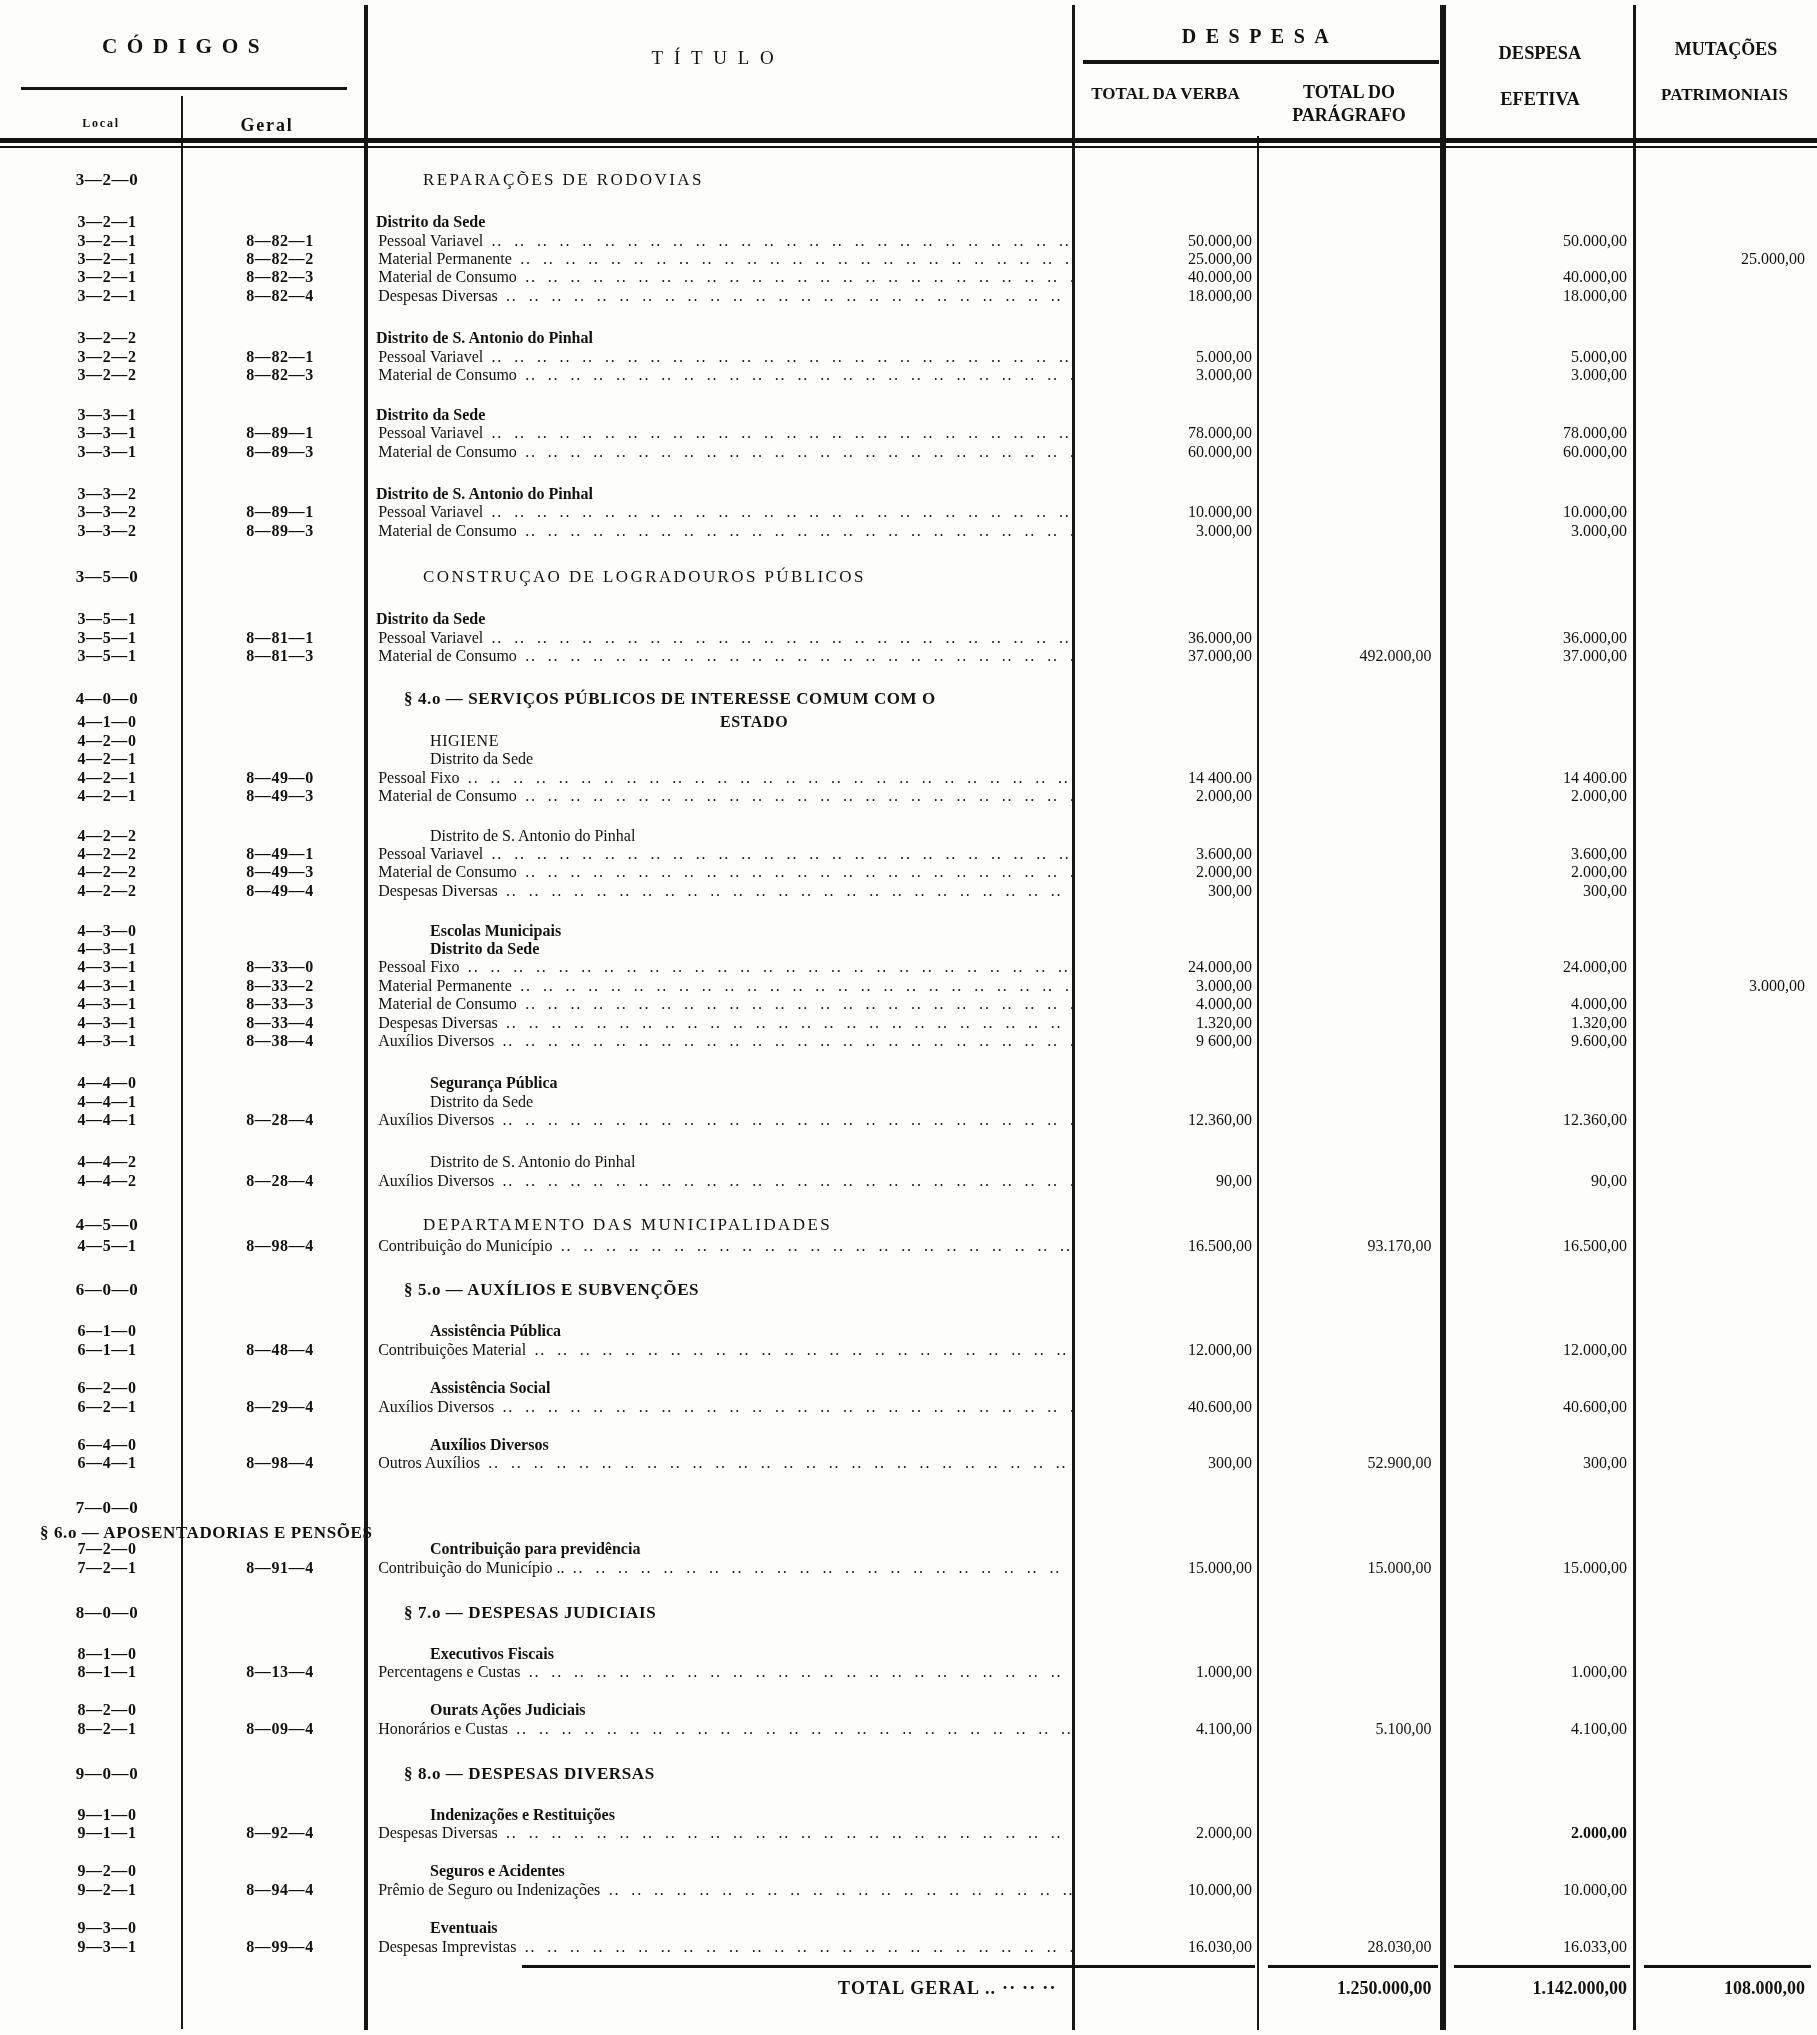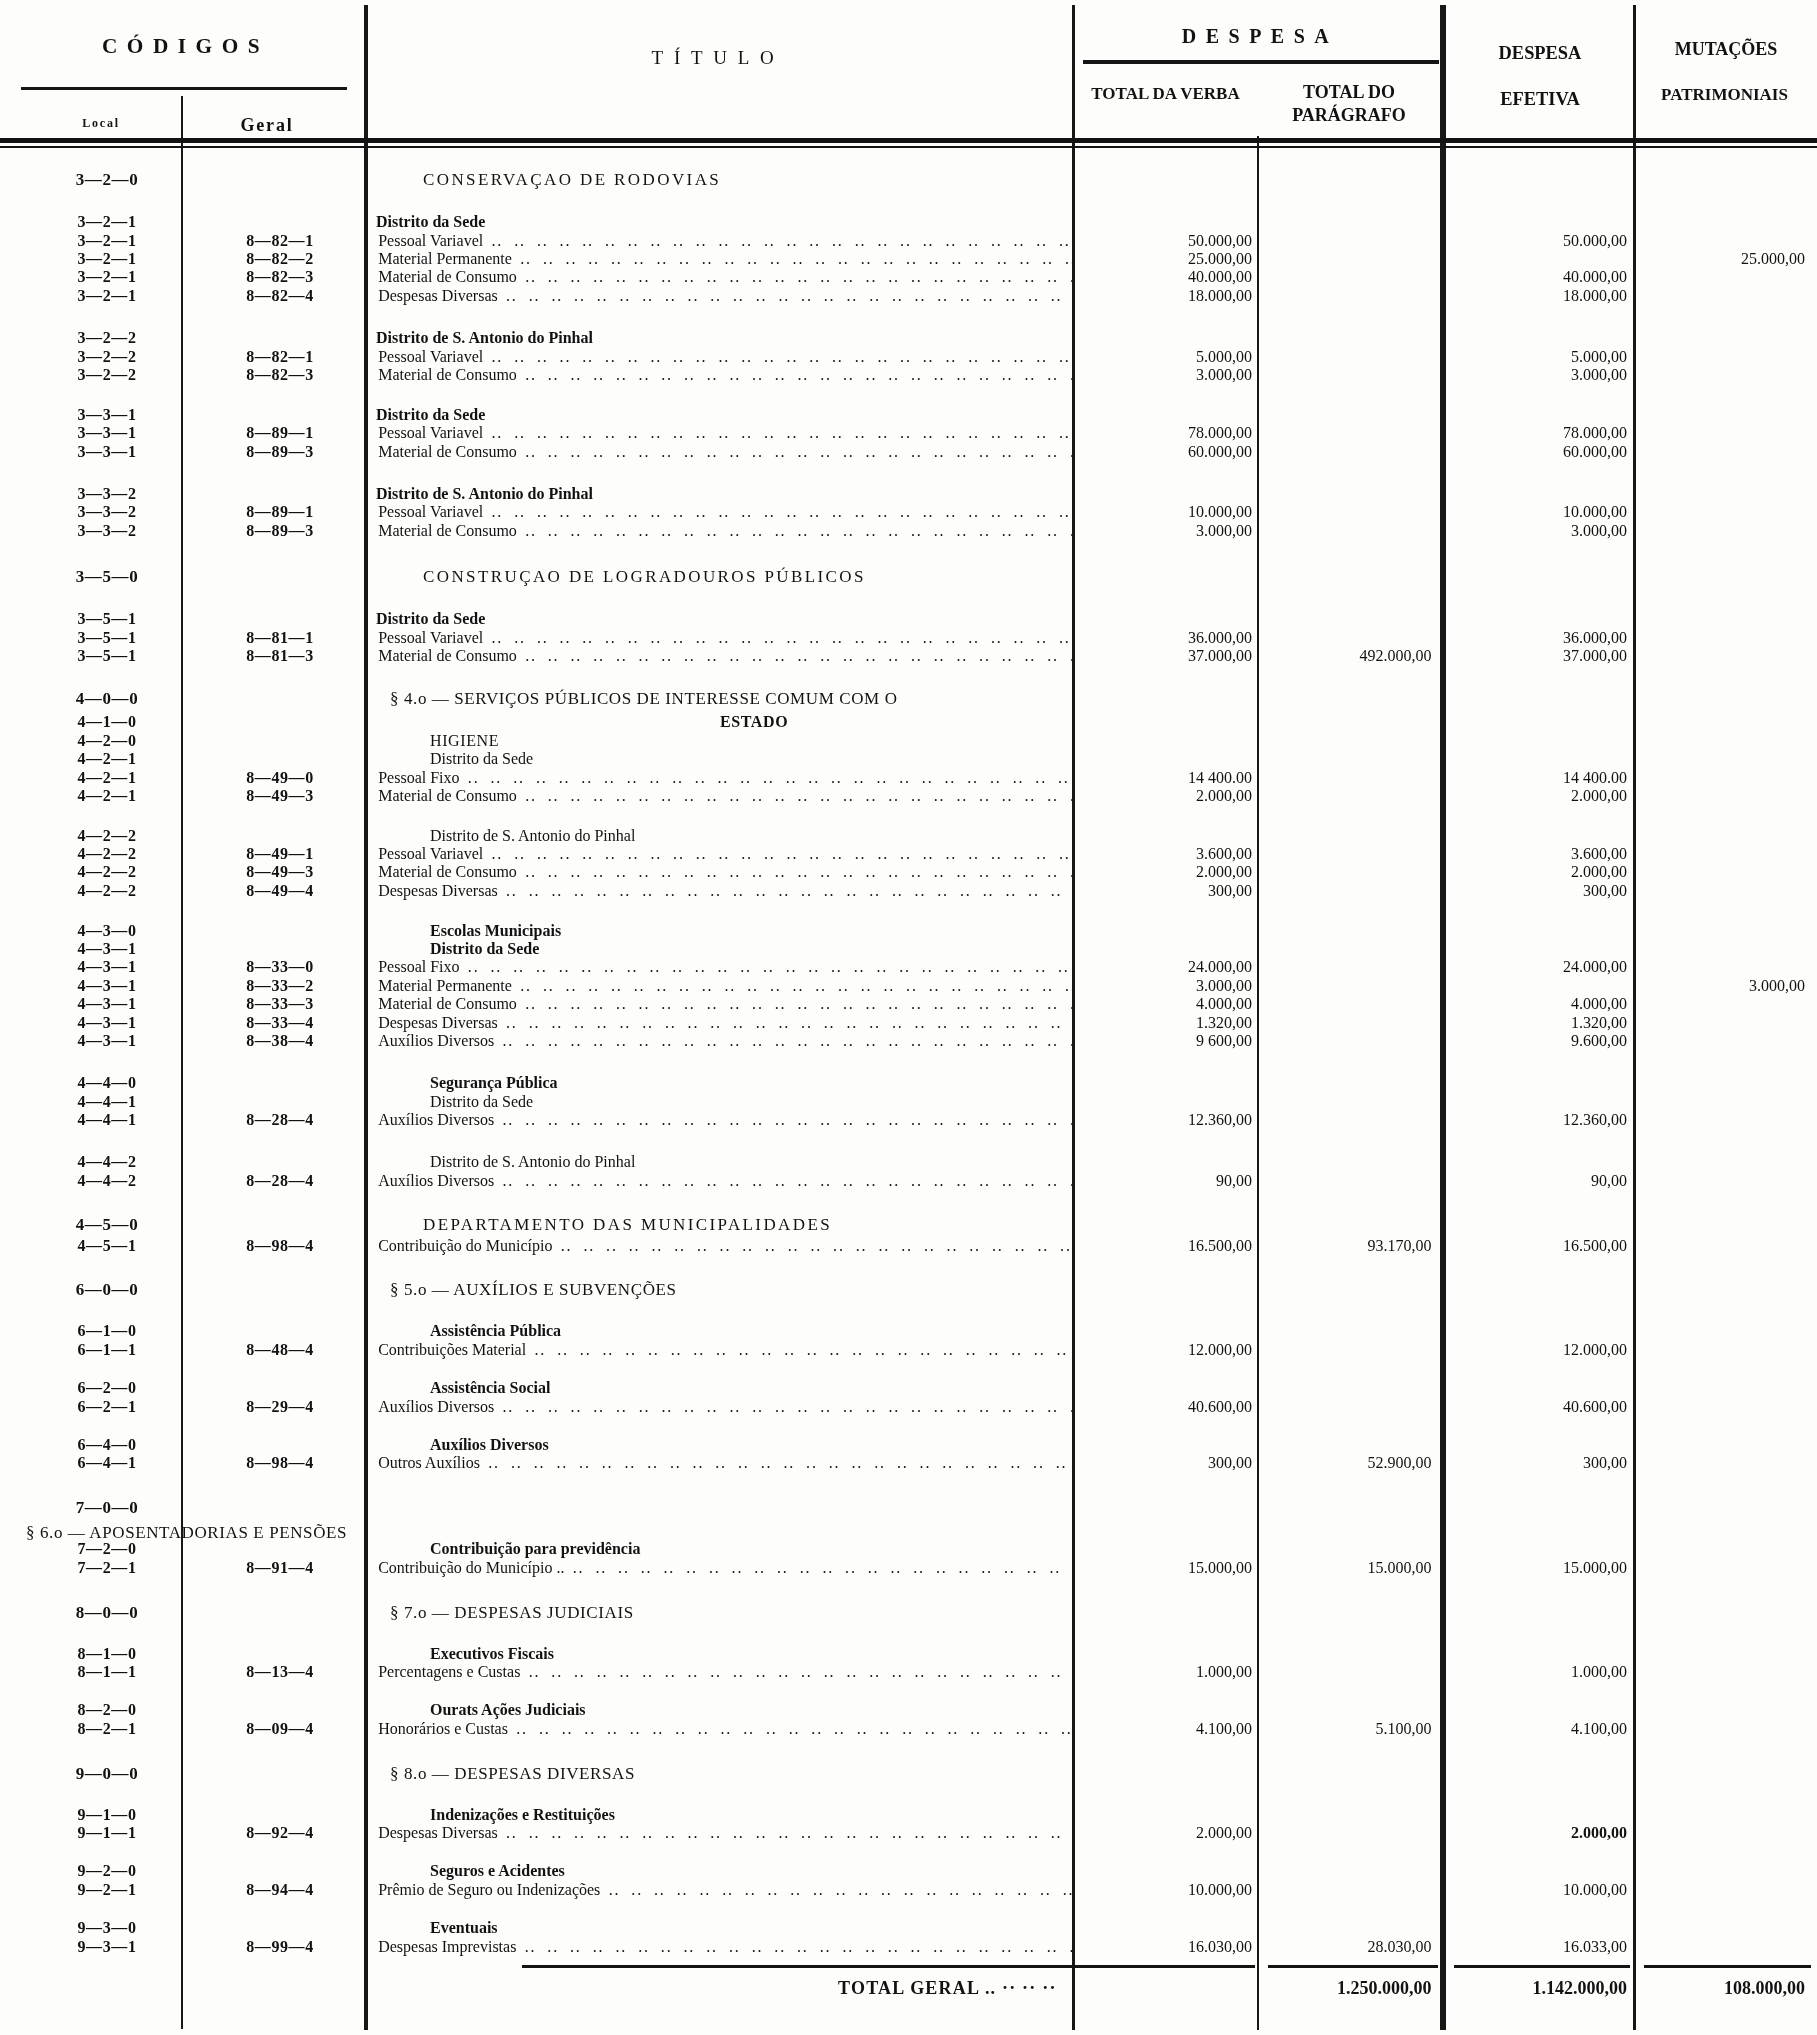--- a/index.html
+++ b/index.html
@@ -40,21 +40,21 @@
   .row.para2{height:21.3px;line-height:21.3px;}
   .c-local{width:181px;box-sizing:border-box;text-align:center;padding-left:33px;font-weight:600;letter-spacing:0.6px;flex:none;}
   .c-geral{width:183px;box-sizing:border-box;text-align:center;padding-left:15px;font-weight:600;letter-spacing:0.6px;flex:none;}
   .c-titulo{width:708px;box-sizing:border-box;flex:none;display:flex;align-items:baseline;overflow:hidden;white-space:nowrap;}
   .t-item{padding-left:14.2px;}
   .t-sub{padding-left:12px;font-weight:700;}
   .t-isub{padding-left:66px;font-weight:700;}
   .t-psub{padding-left:66px;}
   .t-caps{padding-left:66px;letter-spacing:0.6px;}
   .t-sec{padding-left:59px;letter-spacing:2.4px;}
-  .t-para{padding-left:26px;font-weight:400;letter-spacing:0.6px;}
+  .t-para{padding-left:40px;font-weight:700;letter-spacing:0.6px;}
   .t-para2{padding-left:356px;font-weight:700;letter-spacing:0.6px;}
   .dots{flex:1;overflow:hidden;white-space:nowrap;letter-spacing:1.8px;word-spacing:5.3px;padding-left:8.3px;}
   .c-verba{width:186px;box-sizing:border-box;text-align:right;padding-right:6px;flex:none;font-weight:500;}
   .c-par{width:183px;box-sizing:border-box;text-align:right;padding-right:9.5px;flex:none;font-weight:500;}
   .c-efe{width:193px;box-sizing:border-box;text-align:right;padding-right:7.1px;flex:none;font-weight:500;}
   .c-mut{width:184px;box-sizing:border-box;text-align:right;padding-right:13px;flex:none;font-weight:500;}
   .num-bold{font-weight:800;}
   
   .sumline,.dblline{position:relative;height:4.7px;}
   .sumline .seg,.dblline .seg{position:absolute;height:2.4px;background:#131313;}
@@ -95,21 +95,21 @@
     <div id="rule-header-bottom"></div>
     <div id="rule-header-bottom2"></div>
   </div>
 
   <div id="body-flow">
     <div id="rows">
         <div class="row sec" style="margin-top: 12px;">
           <span class="c-local">3—2—0</span>
           <span class="c-geral"></span>
           <div class="c-titulo">
-            <span class="t-sec">CONSERVAÇAO DE RODOVIAS</span>
+            <span class="t-sec">REPARAÇÕES DE RODOVIAS</span>
           </div>
           <span class="c-verba"></span>
           <span class="c-par"></span>
           <span class="c-efe"></span>
           <span class="c-mut"></span>
         </div>
         <div class="row " style="margin-top: 21.3px;">
           <span class="c-local">3—2—1</span>
           <span class="c-geral"></span>
           <div class="c-titulo">

